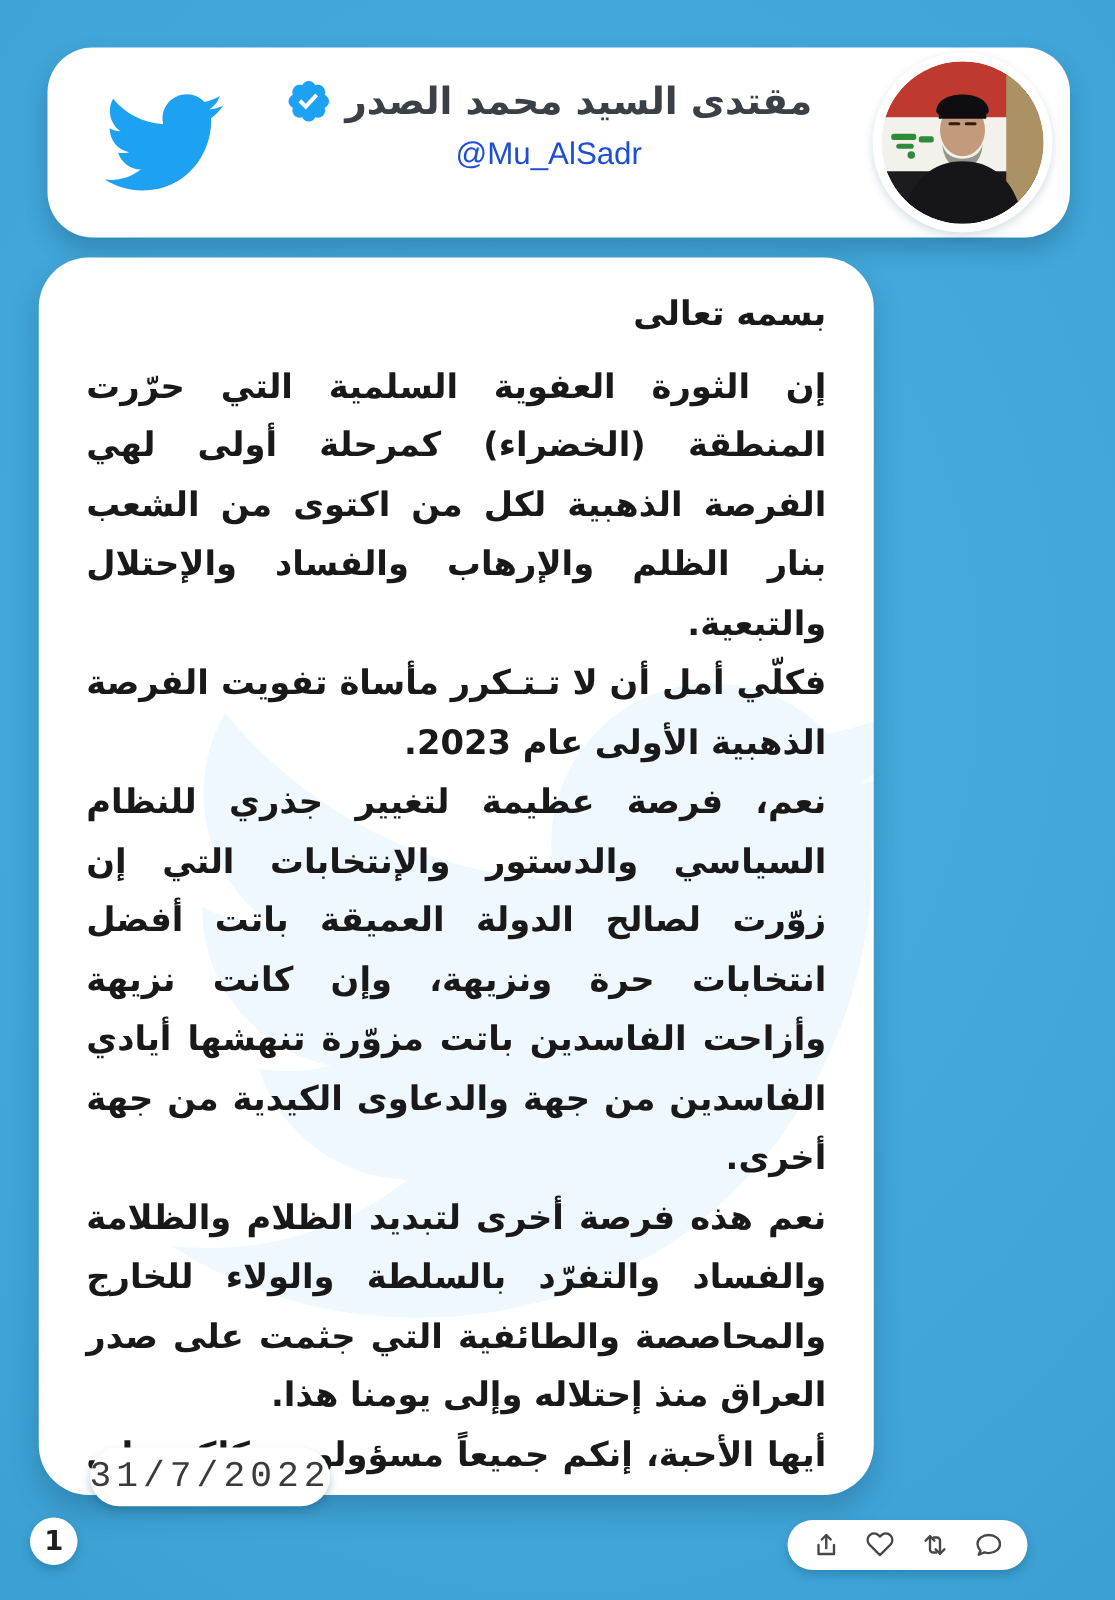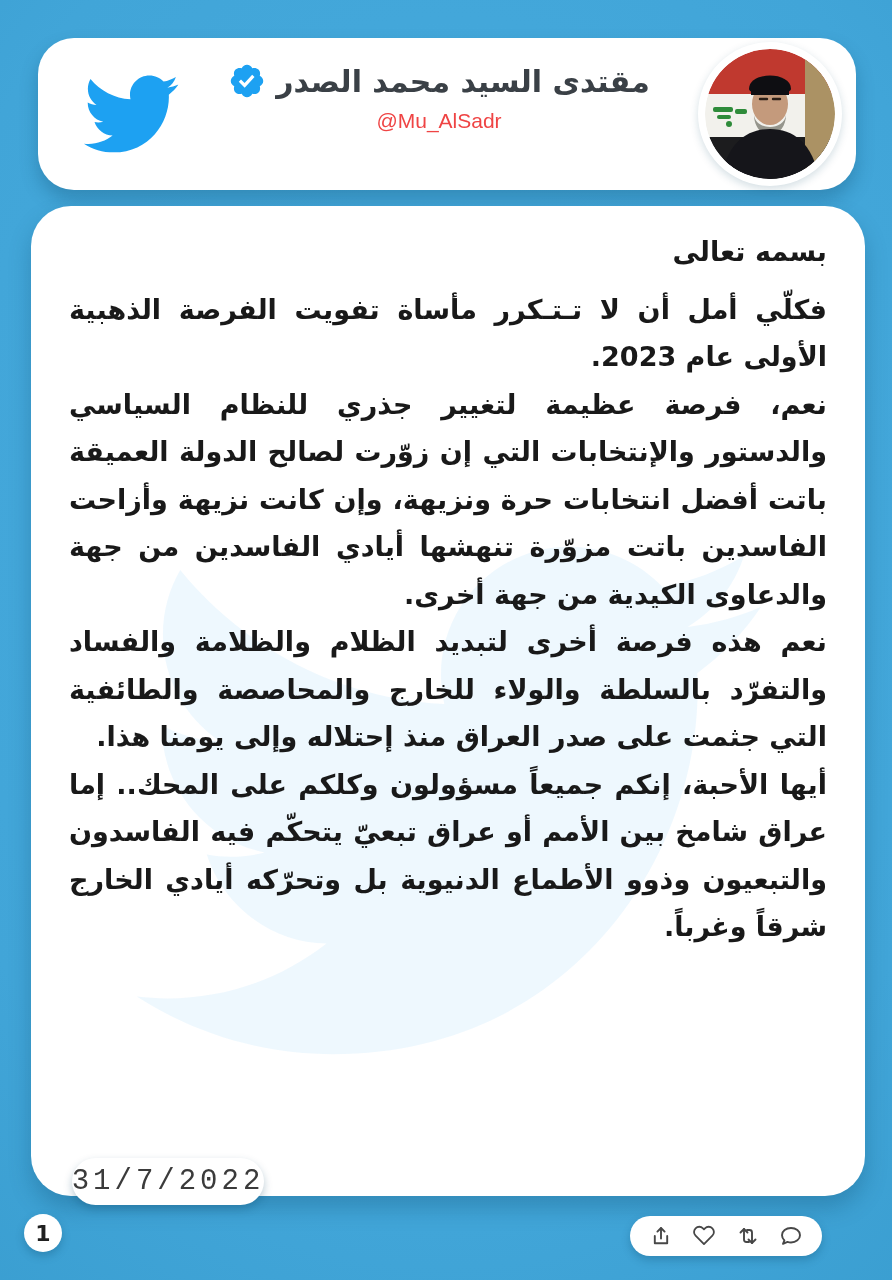--- a/index.html
+++ b/index.html
@@ -16,30 +16,30 @@
   }
   .logo{position:absolute;left:36px;top:26px;width:112px;height:100px;}
   .logo svg{width:100%;height:100%;}
   .header-center{position:absolute;left:160px;right:176px;top:24px;text-align:center;}
   .name-row{display:flex;align-items:center;justify-content:center;gap:10px;direction:ltr;}
   .badge{width:38px;height:38px;flex:0 0 auto;}
   .display-name{
     direction:rtl;font-size:30px;font-weight:bold;color:#3a4046;letter-spacing:0;
     white-space:nowrap;
   }
-  .handle{margin-top:9px;font-family:"Liberation Sans", sans-serif;font-size:21px;color:#ef4444;}
+  .handle{margin-top:9px;font-family:"Liberation Sans", sans-serif;font-size:25px;color:#1d4ed8;}
   .avatar{
     position:absolute;right:14px;top:4px;width:144px;height:144px;border-radius:50%;
     background:#ffffff;display:flex;align-items:center;justify-content:center;
     box-shadow:0 3px 8px rgba(10,70,102,.18);
   }
   .avatar svg{width:130px;height:130px;border-radius:50%;}
   
   .main-card{
-    position:absolute;left:31px;top:206px;width:834px;height:990px;
+    position:absolute;left:31px;top:206px;width:668px;height:990px;
     background:#ffffff;border-radius:40px;overflow:hidden;
     box-shadow:0 12px 22px rgba(10,70,102,.28);
   }
   .watermark{position:absolute;left:80px;top:265px;width:660px;height:660px;opacity:.07;pointer-events:none;}
   .watermark svg{width:100%;height:100%;}
   .post-text{
     position:absolute;left:38px;right:38px;top:22px;bottom:20px;
     direction:rtl;text-align:justify;text-justify:inter-word;
     font-size:27px;font-weight:bold;color:#191919;line-height:1.76;
   }
@@ -125,20 +125,21 @@
   </div>
 
   <div class="main-card">
     <div class="watermark">
       <svg viewBox="0 0 24 24" aria-hidden="true">
         <path fill="#1da1f2" d="M23.643 4.937c-.835.37-1.732.62-2.675.733.962-.576 1.7-1.49 2.048-2.578-.9.534-1.897.922-2.958 1.13-.85-.904-2.06-1.47-3.4-1.47-2.572 0-4.658 2.086-4.658 4.66 0 .364.042.718.12 1.06-3.873-.195-7.304-2.05-9.602-4.868-.4.69-.63 1.49-.63 2.342 0 1.616.823 3.043 2.072 3.878-.764-.025-1.482-.234-2.11-.583v.06c0 2.257 1.605 4.14 3.737 4.568-.392.106-.803.162-1.227.162-.3 0-.593-.028-.877-.082.593 1.85 2.313 3.198 4.352 3.234-1.595 1.25-3.604 1.995-5.786 1.995-.376 0-.747-.022-1.112-.065 2.062 1.323 4.51 2.093 7.14 2.093 8.57 0 13.255-7.098 13.255-13.254 0-.2-.005-.402-.014-.602.91-.658 1.7-1.477 2.323-2.41z"></path>
       </svg>
     </div>
     <div class="post-text">
       <p class="bismillah">بسمه تعالى</p>
+      <p>إن الثورة العفوية السلمية التي حرّرت المنطقة (الخضراء) كمرحلة أولى لهي الفرصة الذهبية لكل من اكتوى من الشعب بنار الظلم والإرهاب والفساد والإحتلال والتبعية.</p>
       <p>فكلّي أمل أن لا تـتـكرر مأساة تفويت الفرصة الذهبية الأولى عام 2023.</p>
       <p>نعم، فرصة عظيمة لتغيير جذري للنظام السياسي والدستور والإنتخابات التي إن زوّرت لصالح الدولة العميقة باتت أفضل انتخابات حرة ونزيهة، وإن كانت نزيهة وأزاحت الفاسدين باتت مزوّرة تنهشها أيادي الفاسدين من جهة والدعاوى الكيدية من جهة أخرى.</p>
       <p>نعم هذه فرصة أخرى لتبديد الظلام والظلامة والفساد والتفرّد بالسلطة والولاء للخارج والمحاصصة والطائفية التي جثمت على صدر العراق منذ إحتلاله وإلى يومنا هذا.</p>
       <p>أيها الأحبة، إنكم جميعاً مسؤولون وكلكم على المحك.. إما عراق شامخ بين الأمم أو عراق تبعيّ يتحكّم فيه الفاسدون والتبعيون وذوو الأطماع الدنيوية بل وتحرّكه أيادي الخارج شرقاً وغرباً.</p>
     </div>
   </div>
 
   <div class="page-badge">1</div>
 
   <div class="date-pill">31/7/2022</div>

